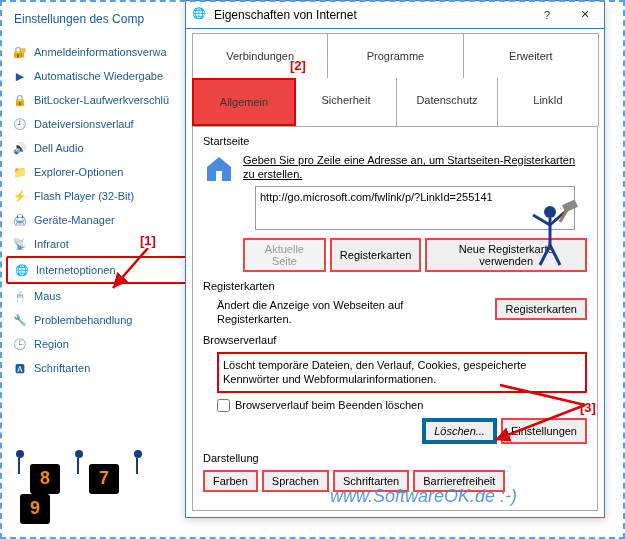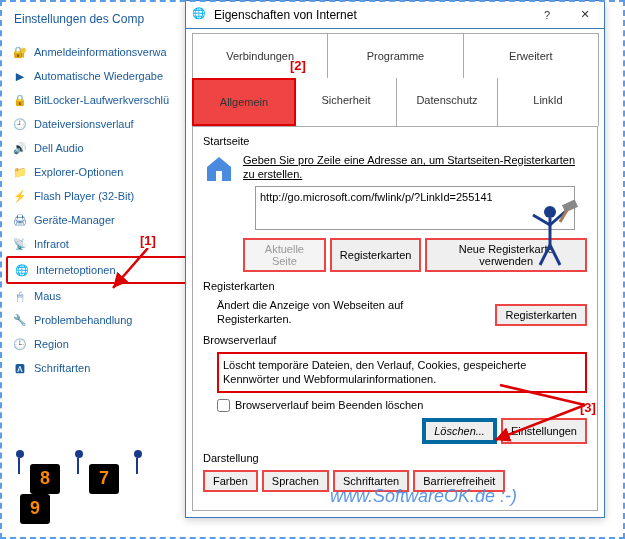--- a/index.html
+++ b/index.html
@@ -36,21 +36,21 @@
 .url-box { width: 320px; height: 44px; border: 1px solid #999; padding: 4px; font-size: 11px; margin-left: 52px; resize: none; font-family: inherit; }
 
 .btnrow { display: flex; gap: 4px; margin-top: 6px; margin-left: 40px; }
 .btn { padding: 3px 8px; border: 2px solid #ef4444; background: #efefef; font-size: 11px; cursor: pointer; }
 .btn:disabled { color: #999; background: #f4f4f4; }
 .btn.redbox { border: 4px solid #0369a1; font-style: italic; }
 
 .radio-row { display: flex; align-items: center; padding: 2px 0 2px 14px; }
 .radio-row input { margin-right: 5px; }
 
-.regcard-row { display: flex; align-items: flex-end; justify-content: space-between; padding-left: 14px; }
+.regcard-row { display: flex; align-items: flex-start; justify-content: space-between; padding-left: 14px; }
 .regcard-text { font-size: 11px; line-height: 1.3; max-width: 230px; }
 
 .browserverlauf-desc { border: 2px solid #d00; padding: 4px; font-size: 11px; line-height: 1.3; margin-left: 14px; margin-bottom: 4px; }
 .cb-row { display: flex; align-items: center; padding: 2px 0 2px 14px; }
 .cb-row input { margin-right: 5px; }
 .bv-btnrow { display: flex; justify-content: flex-end; gap: 4px; margin-top: 4px; }
 
 .darstellung-btnrow { display: flex; gap: 4px; margin-top: 4px; }
 
 .annot { position: absolute; color: #d00; font-weight: bold; font-size: 13px; pointer-events: none; }

